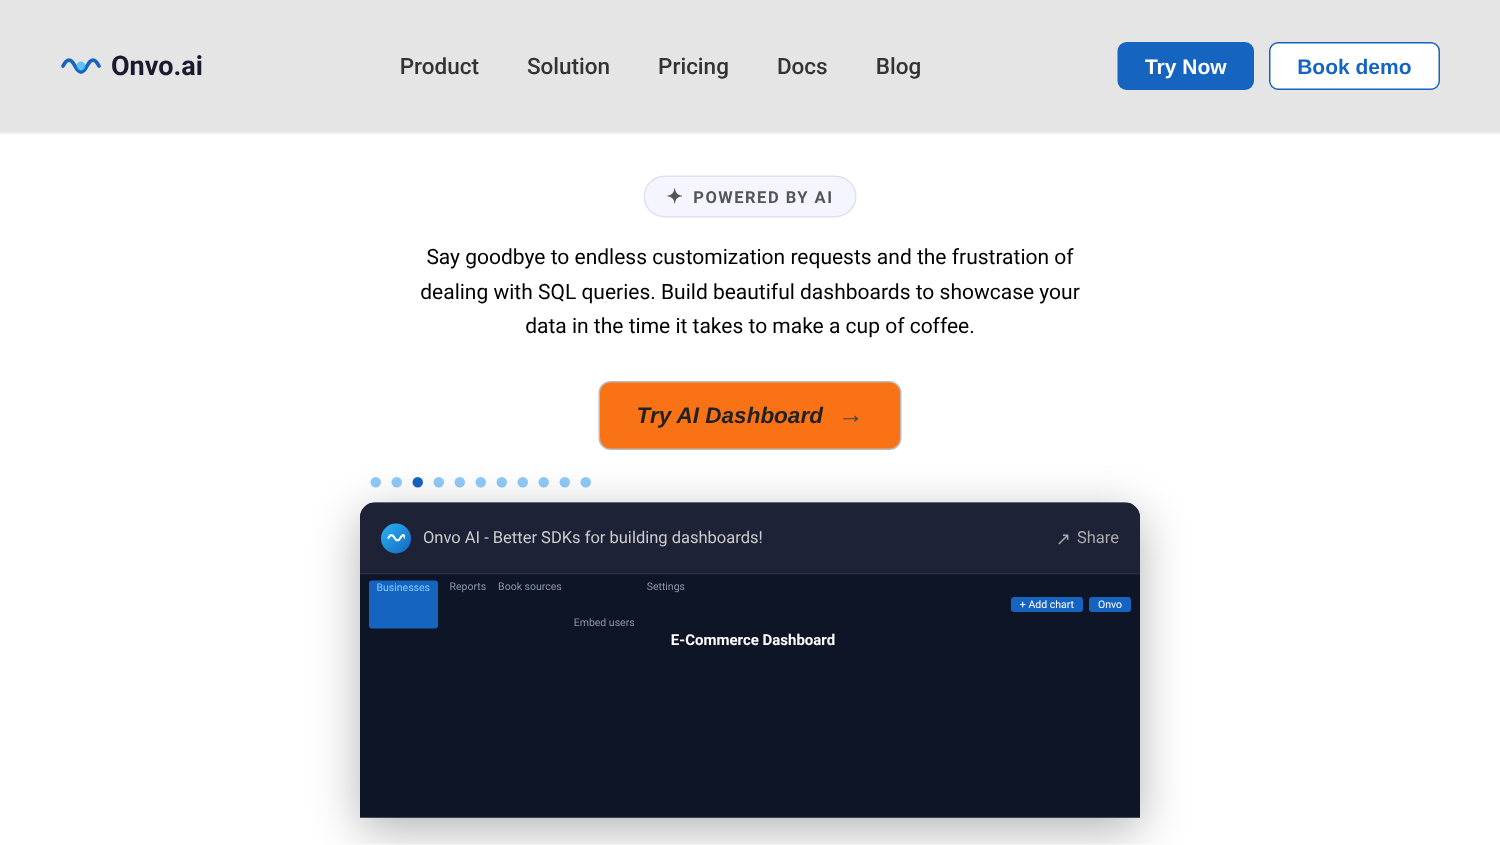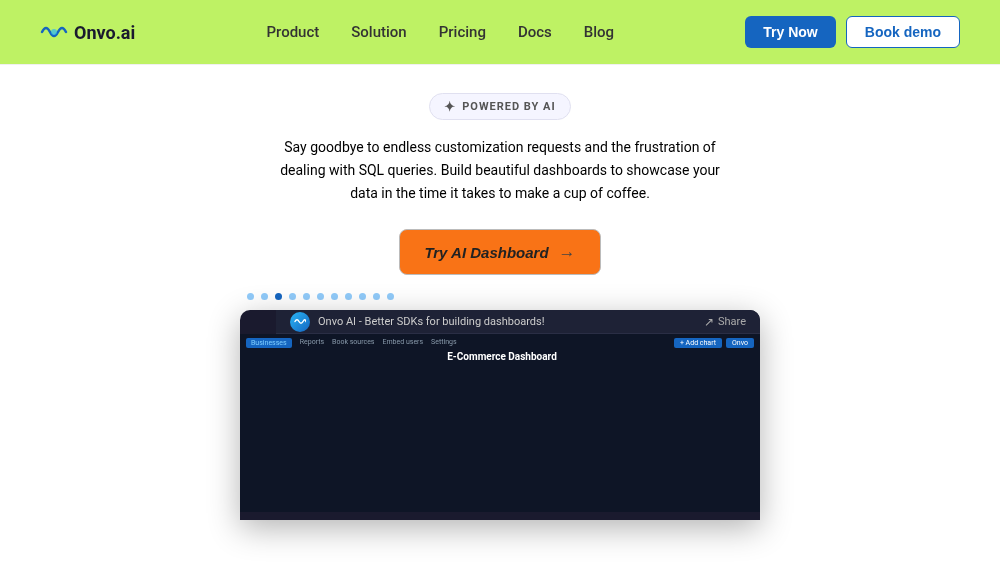--- a/index.html
+++ b/index.html
@@ -14,22 +14,22 @@
       width: 1000px;
       height: 563px;
       overflow: hidden;
     }
 
     
     header {
       display: flex;
       align-items: center;
       justify-content: space-between;
-      padding: 16px 40px;
-      background: #bef264;
+      padding: 28px 40px;
+      background: #e5e5e5;
       border-bottom: 1px solid #f0f0f0;
       position: relative;
       z-index: 10;
     }
 
     .logo-area {
       display: flex;
       align-items: center;
       gap: 6px;
     }
@@ -185,27 +185,26 @@
       height: 210px;
       background: #1a1a2e;
       border-radius: 10px 10px 0 0;
       overflow: hidden;
       position: relative;
       box-shadow: 0 8px 32px rgba(0,0,0,0.3);
     }
 
     .video-top-bar {
       background: #1e2236;
-      height: 24px;
+      height: 48px;
       display: flex;
       align-items: center;
       justify-content: space-between;
       padding: 0 14px;
       border-bottom: 1px solid #2a2e45;
-      margin-left: 36px;
     }
 
     .video-logo-area {
       display: flex;
       align-items: center;
       gap: 8px;
     }
 
     .video-logo-circle {
       width: 20px;
@@ -329,21 +328,21 @@
         </div>
       </div>
 
       <div class="dashboard-preview">
 
         <div style="display:flex; justify-content:space-between; align-items:center; margin-bottom:3px;">
           <div style="display:flex; gap:8px;">
             <span style="color:#7eceff; font-size:7px; background:#1565c0; padding:1px 5px; border-radius:2px;">Businesses</span>
             <span style="color:#8899aa; font-size:7px;">Reports</span>
             <span style="color:#8899aa; font-size:7px;">Book sources</span>
-            <span style="color:#8899aa; font-size:7px;">Embed users</span>
+            <span style="color:#8899aa; font-size:7px;margin-top:24px;">Embed users</span>
             <span style="color:#8899aa; font-size:7px;">Settings</span>
           </div>
           <div style="display:flex; gap:4px;">
             <div style="background:#1565c0; border-radius:2px; padding:1px 6px; color:#fff; font-size:7px;">+ Add chart</div>
             <div style="background:#1565c0; border-radius:2px; padding:1px 6px; color:#fff; font-size:7px;">Onvo</div>
           </div>
         </div>
 
         <div class="dash-title">E-Commerce Dashboard</div>
 

